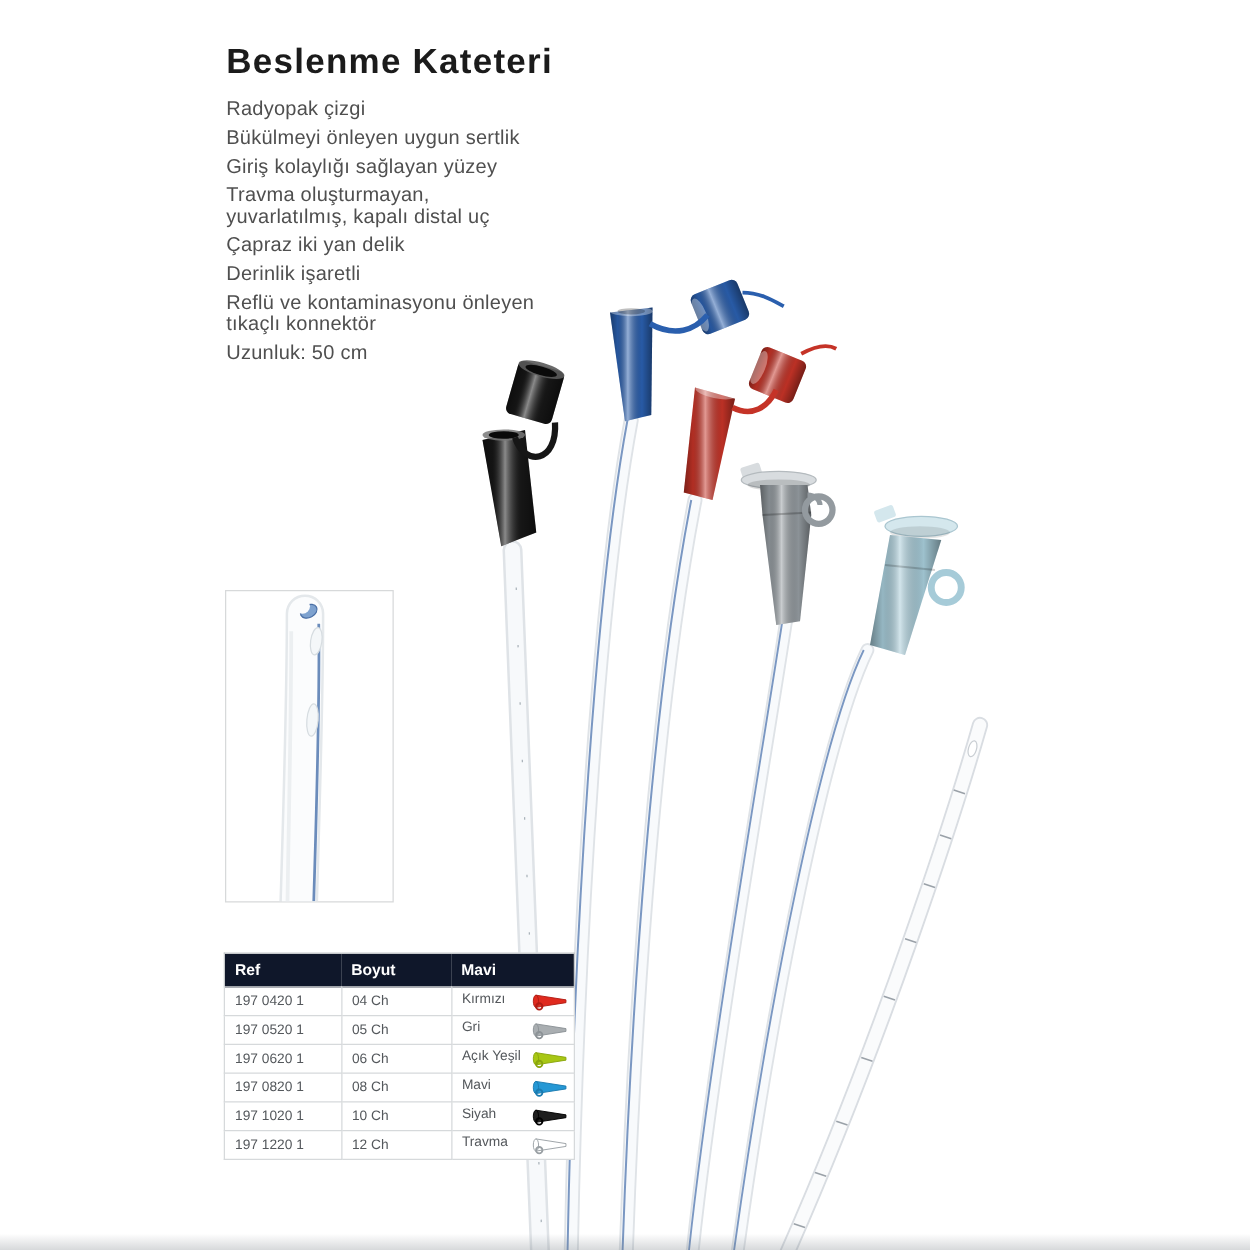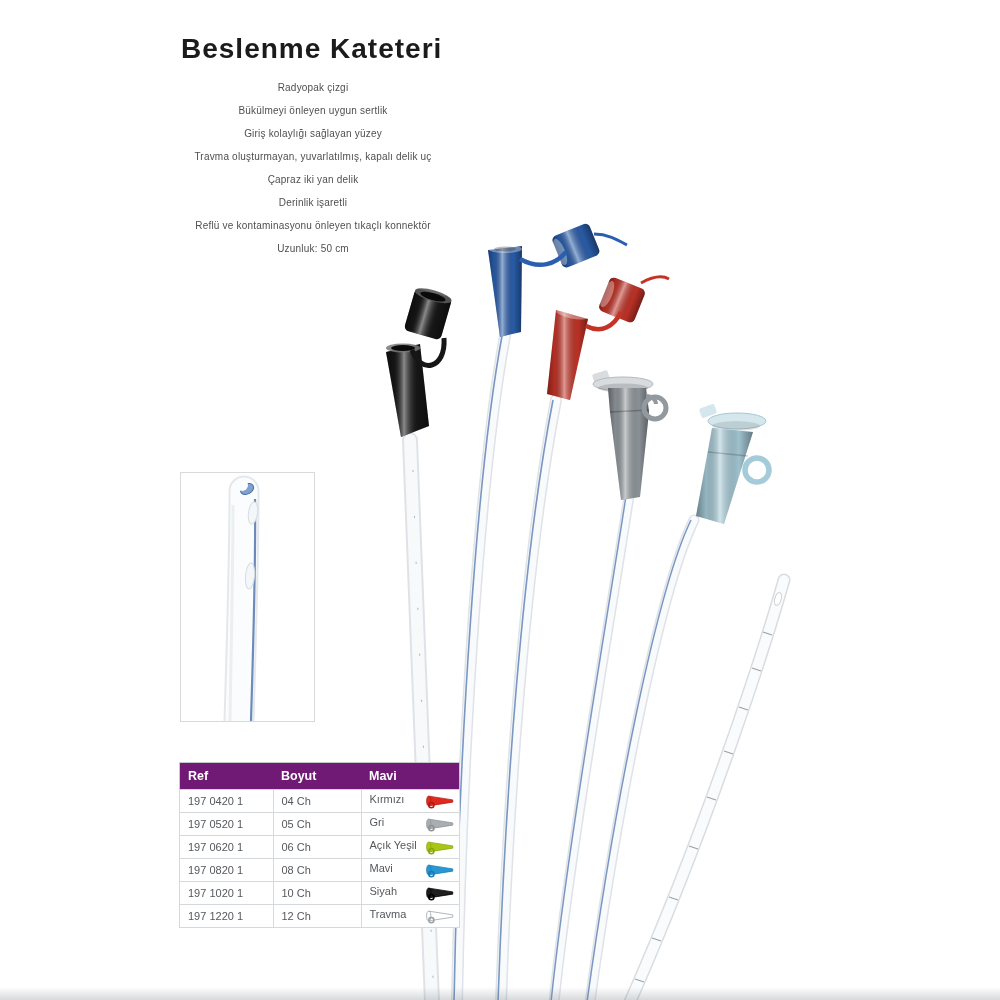--- a/index.html
+++ b/index.html
@@ -7,21 +7,21 @@
     width:1000px;height:1000px;position:relative;background:#ffffff;
     font-family:"Liberation Sans", sans-serif;overflow:hidden;
   }
   
   .page-title{
     position:absolute;left:181px;top:33px;
     font-size:28px;font-weight:bold;color:#1b1b1b;letter-spacing:1px;
   }
   .features{
     position:absolute;left:181px;top:79px;width:264px;
-    font-size:10px;line-height:17px;color:#4f4f4f;letter-spacing:0.2px;text-align:center;
+    font-size:16px;line-height:17px;color:#4f4f4f;letter-spacing:0.2px;
   }
   .feat{margin-bottom:6px;}
   
   .inset{
     position:absolute;left:180px;top:472px;width:135px;height:250px;
     border:1px solid #d7d9da;background:#ffffff;box-sizing:border-box;
   }
   .inset svg{display:block;}
   
   .ref-table{
@@ -172,21 +172,21 @@
 
 <div class="floor-shadow"></div>
 
 <div class="overlay">
   <div class="page-title">Beslenme Kateteri</div>
 
   <div class="features">
     <div class="feat">Radyopak çizgi</div>
     <div class="feat">Bükülmeyi önleyen uygun sertlik</div>
     <div class="feat">Giriş kolaylığı sağlayan yüzey</div>
-    <div class="feat">Travma oluşturmayan, yuvarlatılmış, kapalı delik uç</div>
+    <div class="feat">Travma oluşturmayan, yuvarlatılmış, kapalı distal uç</div>
     <div class="feat">Çapraz iki yan delik</div>
     <div class="feat">Derinlik işaretli</div>
     <div class="feat">Reflü ve kontaminasyonu önleyen tıkaçlı konnektör</div>
     <div class="feat">Uzunluk: 50 cm</div>
   </div>
 
   <div class="inset">
     <svg width="133" height="248" viewBox="0 0 133 248">
       <path d="M63,18 C63,90 60,180 58,248" fill="none" stroke="#e4e8eb" stroke-width="31" stroke-linecap="round"></path>
       <path d="M63,18 C63,90 60,180 58,248" fill="none" stroke="#fbfcfd" stroke-width="27" stroke-linecap="round"></path>
@@ -194,21 +194,21 @@
       <ellipse cx="66" cy="16" rx="7" ry="5" fill="#7ea2cf" stroke="#4a6fa5" stroke-width="1" transform="rotate(-28 66 16)"></ellipse>
       <circle cx="61" cy="12" r="6" fill="#fbfcfd"></circle>
       <path d="M74,26 C75,90 72,180 70,248" fill="none" stroke-width="2.2" stroke="#6B8CBB"></path>
       <ellipse cx="72" cy="40" rx="4.5" ry="11" fill="#f4f7f9" stroke="#d6dce0" stroke-width="1" transform="rotate(8 72 40)"></ellipse>
       <ellipse cx="69" cy="103" rx="4.5" ry="13" fill="#f4f7f9" stroke="#d6dce0" stroke-width="1" transform="rotate(5 69 103)"></ellipse>
     </svg>
   </div>
 
   <table class="ref-table">
     <thead>
-      <tr style="background-color: #701a75;">
+      <tr style="background-color: #0f172a;">
         <th class="col-ref">Ref</th>
         <th class="col-boyut">Boyut</th>
         <th class="col-renk">Mavi</th>
       </tr>
     </thead>
     <tbody>
       <tr>
         <td>197 0420 1</td>
         <td>04 Ch</td>
         <td>

